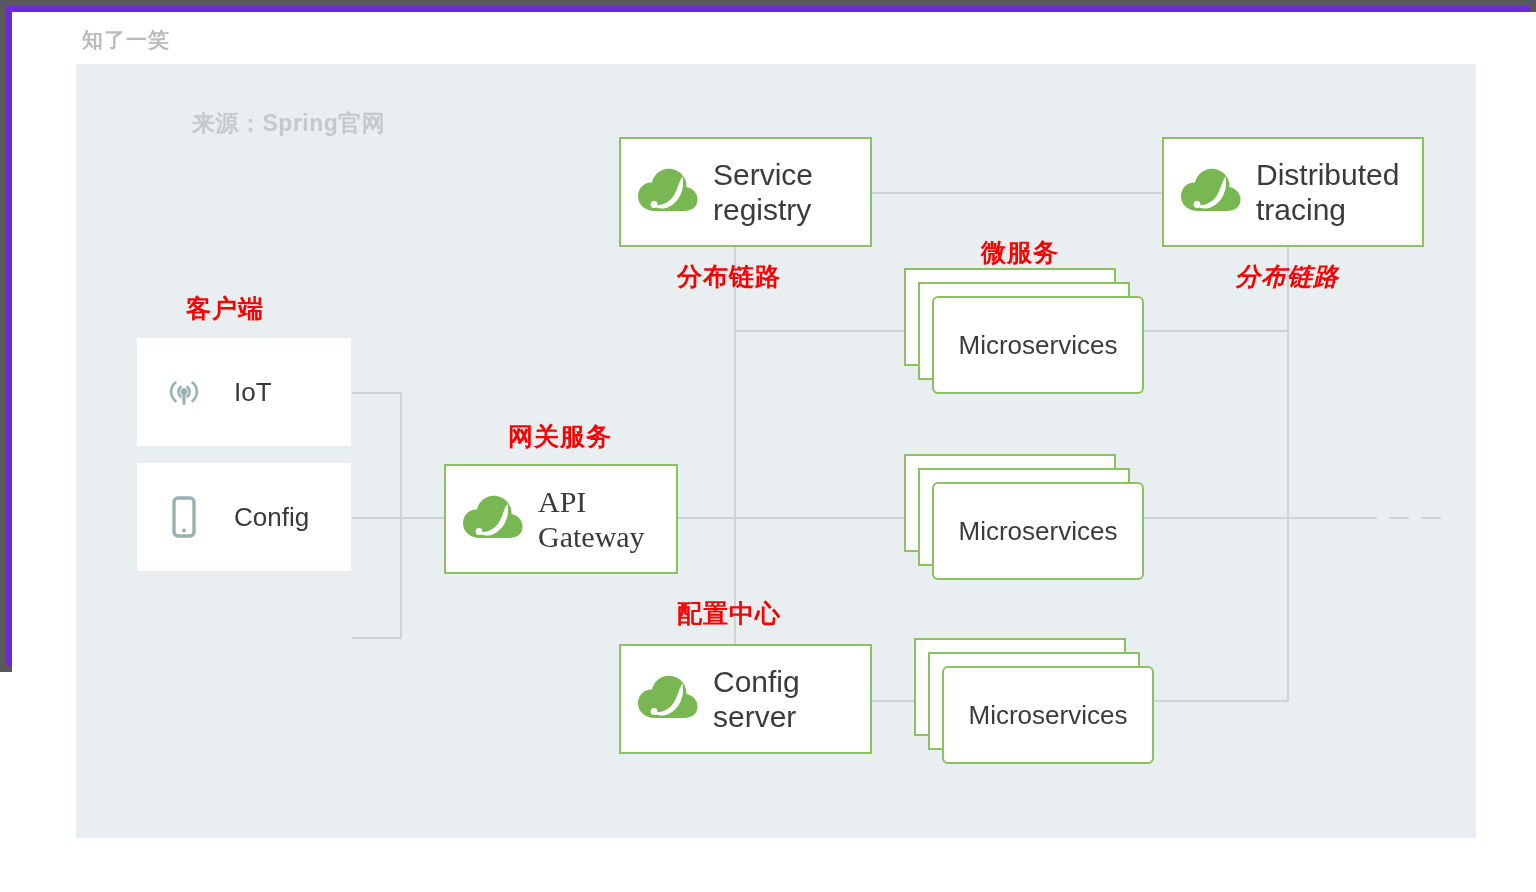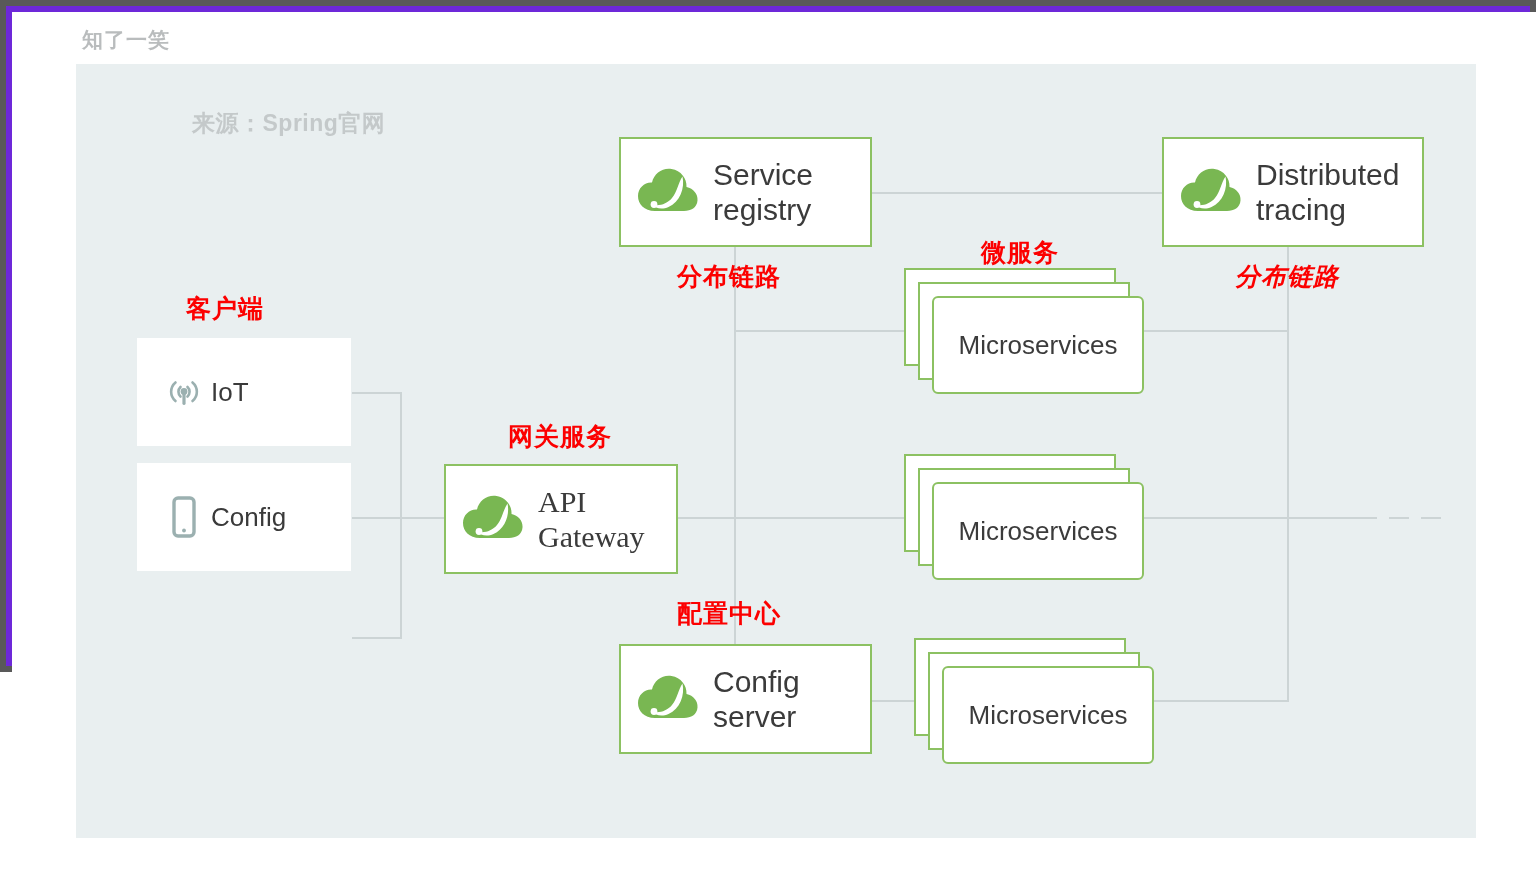--- a/index.html
+++ b/index.html
@@ -57,21 +57,21 @@
   .node.green{border:2px solid #8cc162;}
   .node .label{
     font-size:30px;color:#3b3b3b;line-height:1.18;
     white-space:pre-line;font-weight:400;
   }
 
   
   .client{
     box-shadow:none;
     padding-left:26px;
-    gap:6px;
+    gap:29px;
   }
   .client .label{font-size:26px;color:#3a3a3a;}
 
   
   .spring{padding-left:16px;gap:14px;}
 
   
   .stack{position:absolute;}
   .stack .card{
     position:absolute;box-sizing:border-box;

